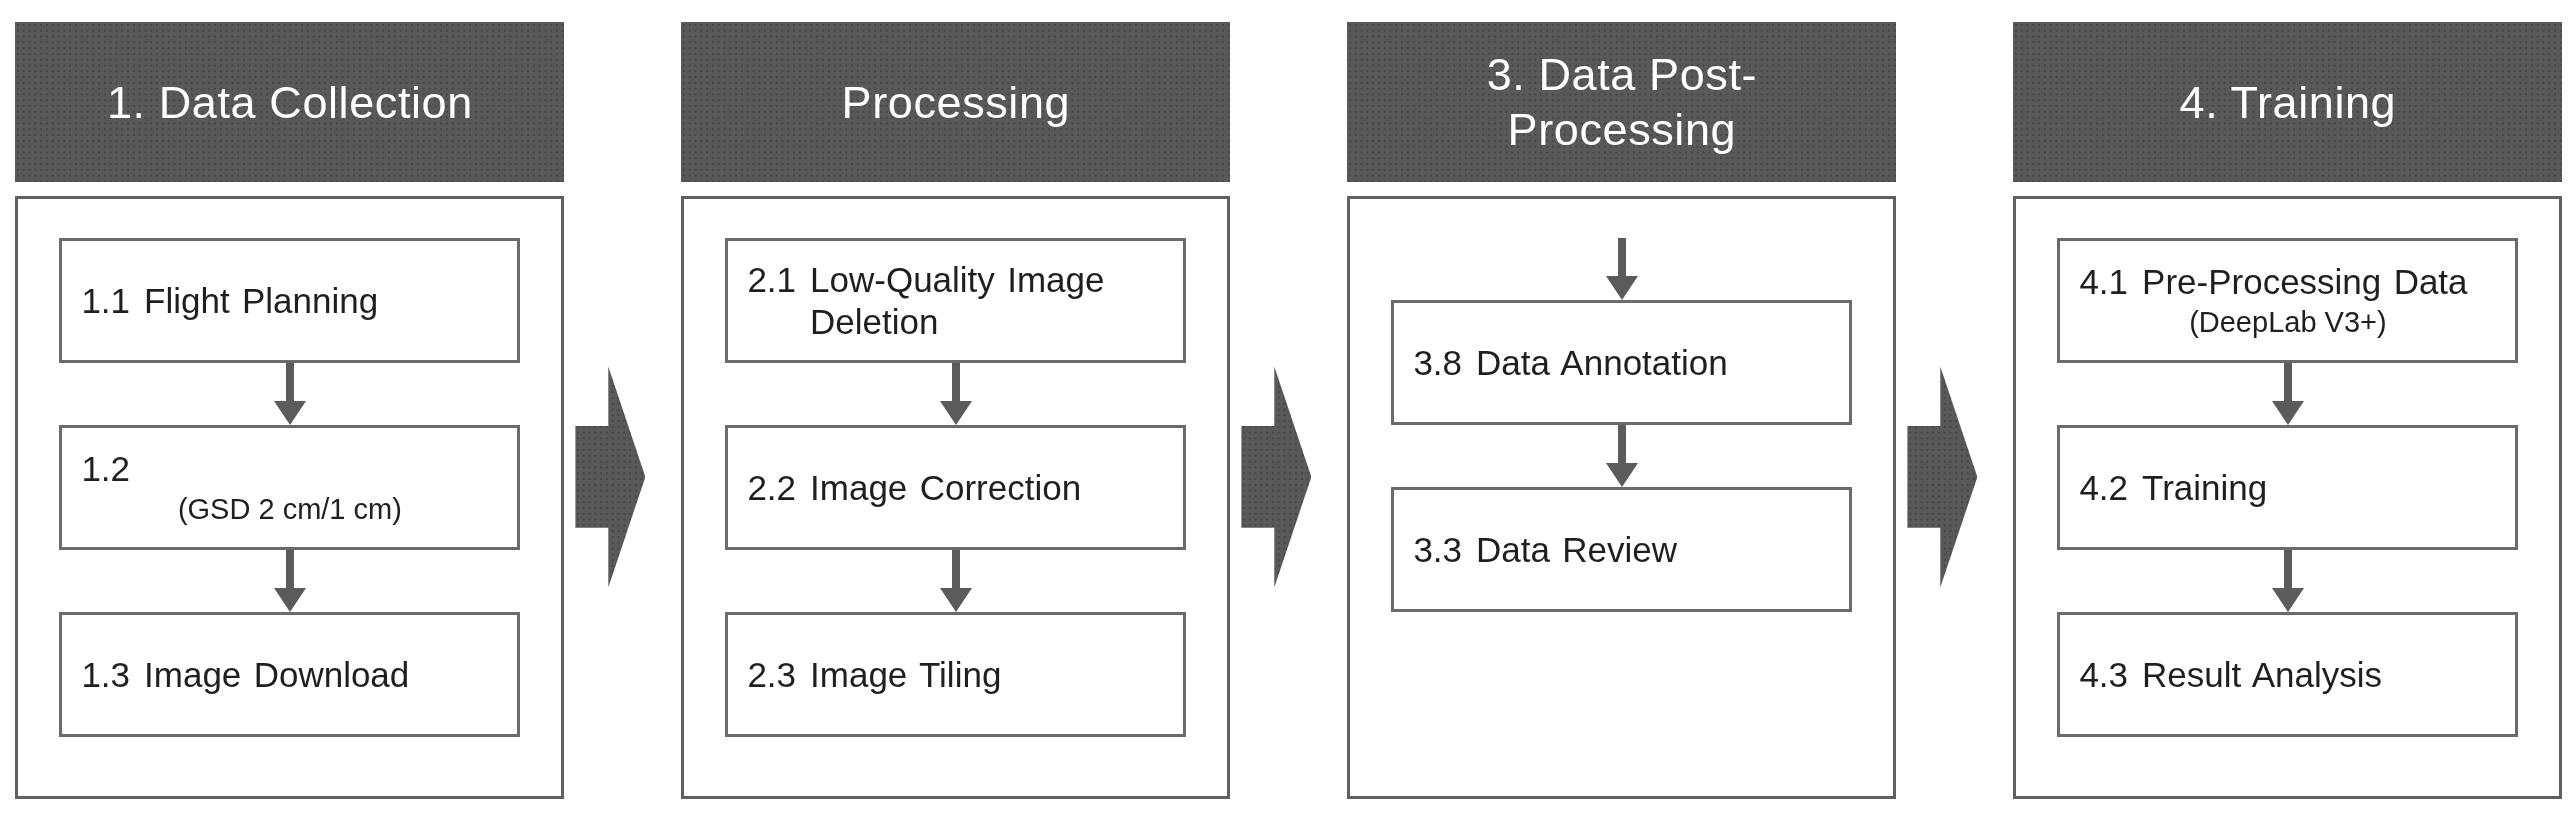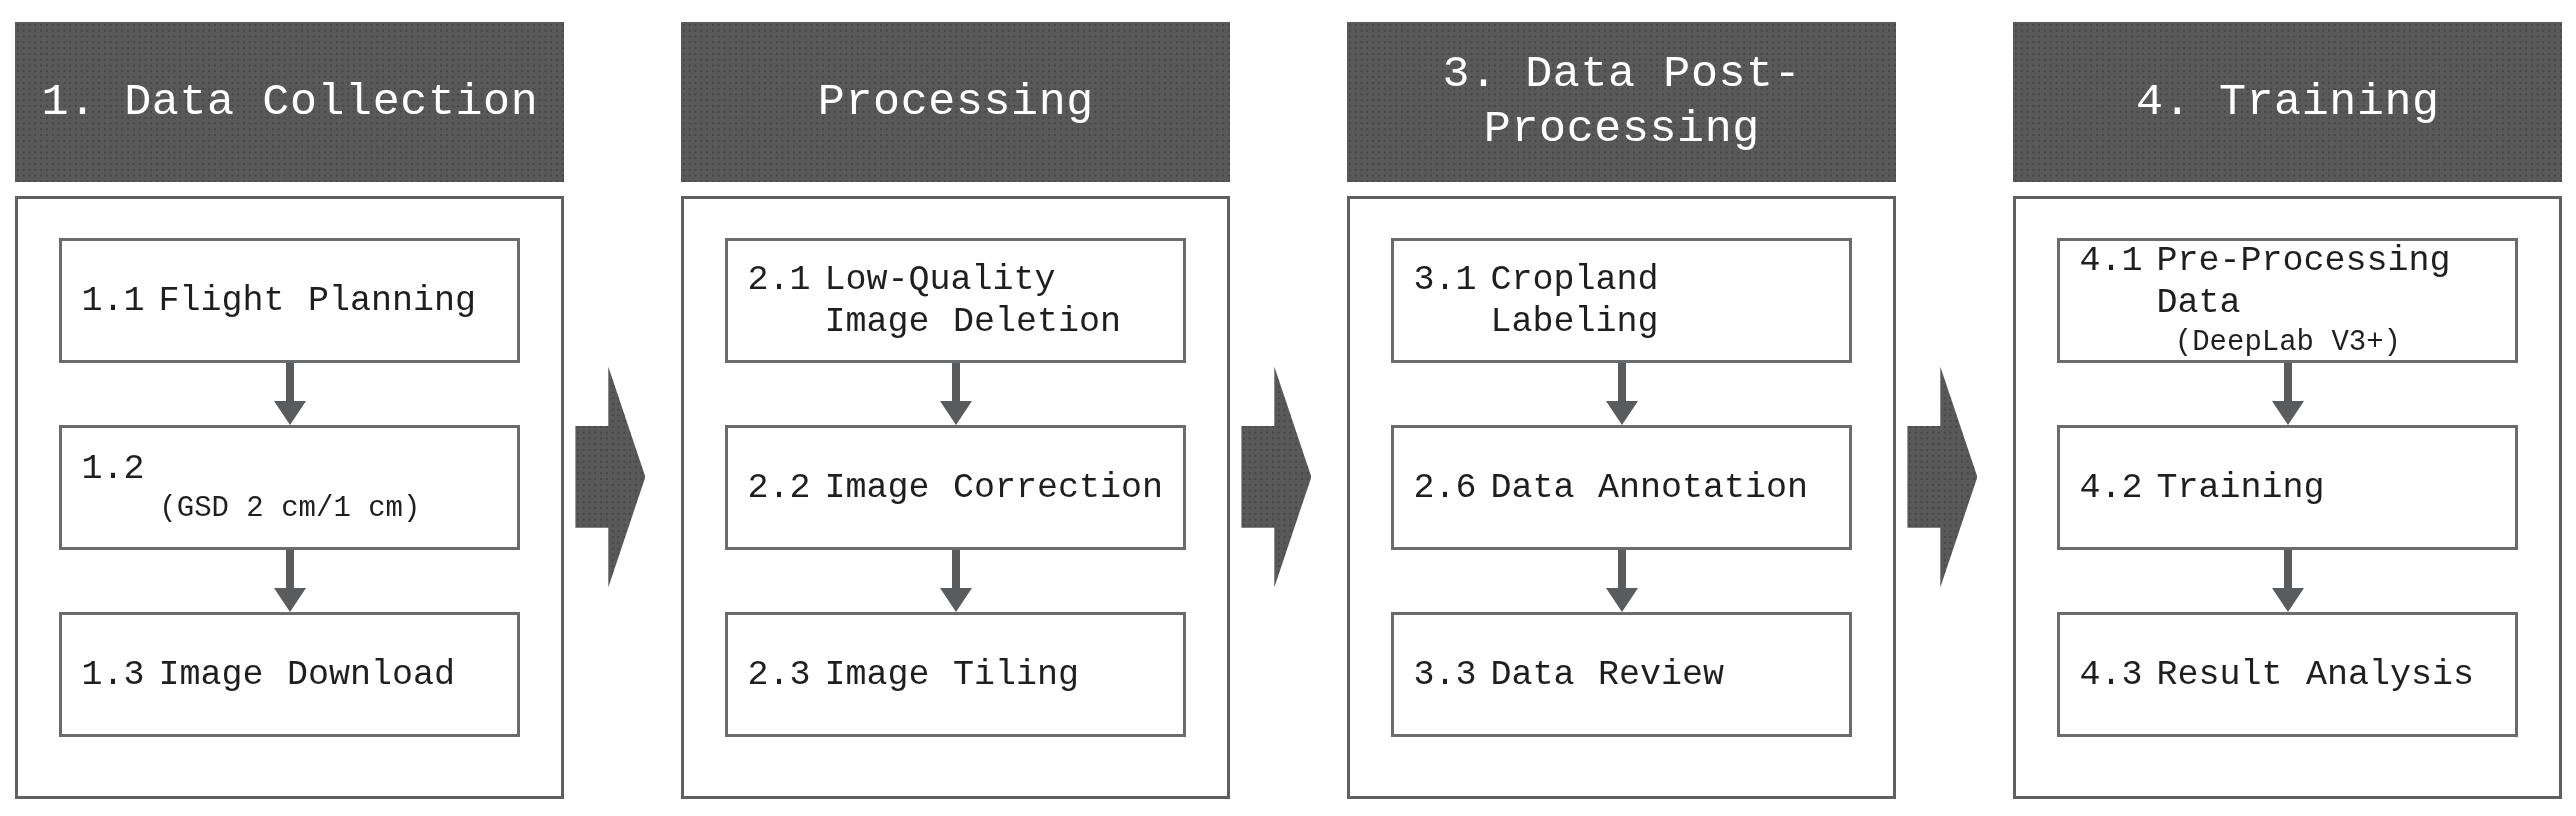--- a/index.html
+++ b/index.html
@@ -6,21 +6,21 @@
     --header-bg:#595959; --header-text:#ffffff; --arrow-fill:#595959;
     --box-border:#5f6062; --step-border:#6a6b6d; --step-text:#1f1f1f;
     --connector:#5a5b5d; --background:#ffffff;
   }
   html,body{margin:0;padding:0;background:#ffffff;}
   .canvas{
     position:relative; width:2576px; height:816px; box-sizing:border-box;
     background:var(--background);
     display:flex; align-items:flex-start;
     padding:22.4px 0 0 15.4px;
-    font-family:Liberation Mono, monospace;
+    font-family:Liberation Sans, sans-serif;
   }
   .stage{ width:549px; flex:0 0 auto; display:flex; flex-direction:column; }
   .stage-header{
     height:160px; box-sizing:border-box; margin-bottom:14px;
     background-color:var(--header-bg);
     background-image:radial-gradient(circle, rgba(0,0,0,0.22) 1px, transparent 1.2px);
     background-size:5.8px 5.8px;
     color:var(--header-text);
     display:flex; flex-direction:column; justify-content:center; align-items:center;
     font-size:45px; line-height:55px; letter-spacing:0.6px; text-align:center;
@@ -141,34 +141,27 @@
   <div class="gap">
     <div class="block-arrow"></div>
   </div>
 
   <section class="stage">
     <header class="stage-header">
       <span class="hline">3. Data Post-</span>
       <span class="hline">Processing</span>
     </header>
     <div class="panel">
-      <div class="step">
-        <div class="step-label">
-          <span class="num">3.1</span>
-          <span class="txt">Cropland Labeling</span>
-        </div>
-
-      </div>
-      <div class="varrow">
-          <div class="stem"></div>
-          <div class="head"></div>
-        </div>
-      <div class="step">
-        <div class="step-label">
-          <span class="num">2.6</span>
+      <div class="varrow">
+          <div class="stem"></div>
+          <div class="head"></div>
+        </div>
+      <div class="step">
+        <div class="step-label">
+          <span class="num">3.8</span>
           <span class="txt">Data Annotation</span>
         </div>
 
       </div>
       <div class="varrow">
           <div class="stem"></div>
           <div class="head"></div>
         </div>
       <div class="step">
         <div class="step-label">

